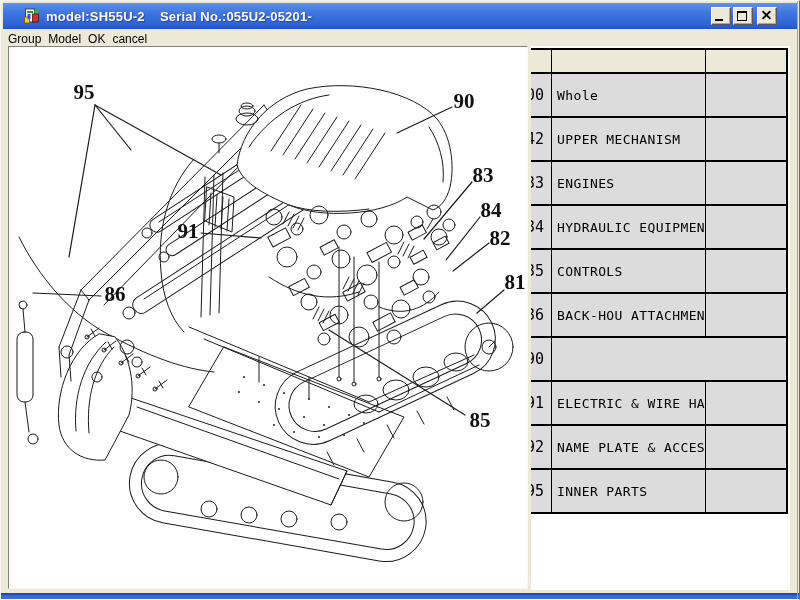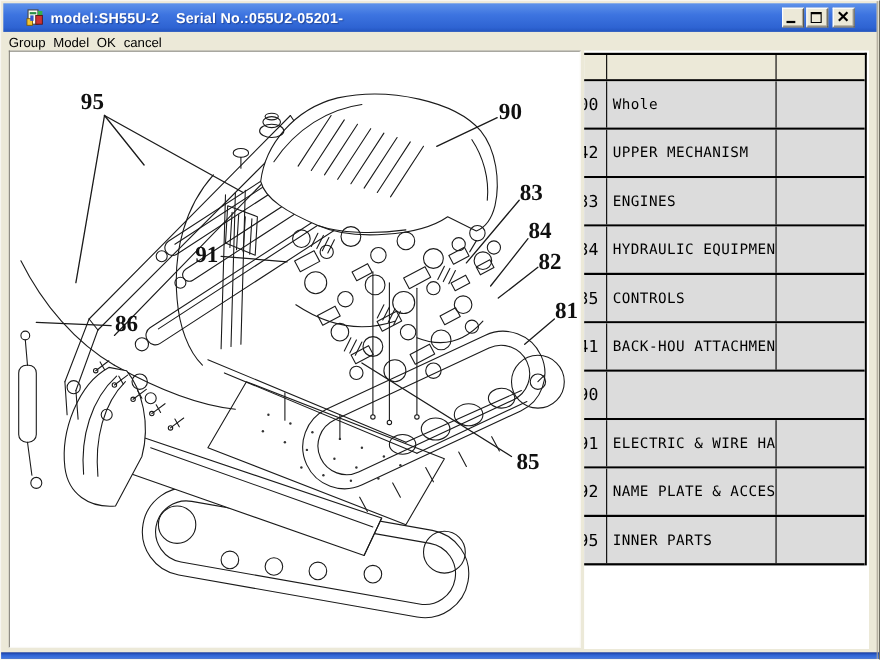--- a/index.html
+++ b/index.html
@@ -364,21 +364,21 @@
     </div>
     <div class="trow">
       <div class="tcell c-code">
           <span>35</span>
         </div>
       <div class="tcell c-name">CONTROLS</div>
       <div class="tcell c-extra"></div>
     </div>
     <div class="trow">
       <div class="tcell c-code">
-          <span>41</span>
+          <span>36</span>
         </div>
       <div class="tcell c-name">BACK-HOU ATTACHMENT</div>
       <div class="tcell c-extra"></div>
     </div>
     <div class="trow">
       <div class="tcell c-code">
           <span>90</span>
         </div>
       <div class="tcell c-extra"></div>
     </div>

